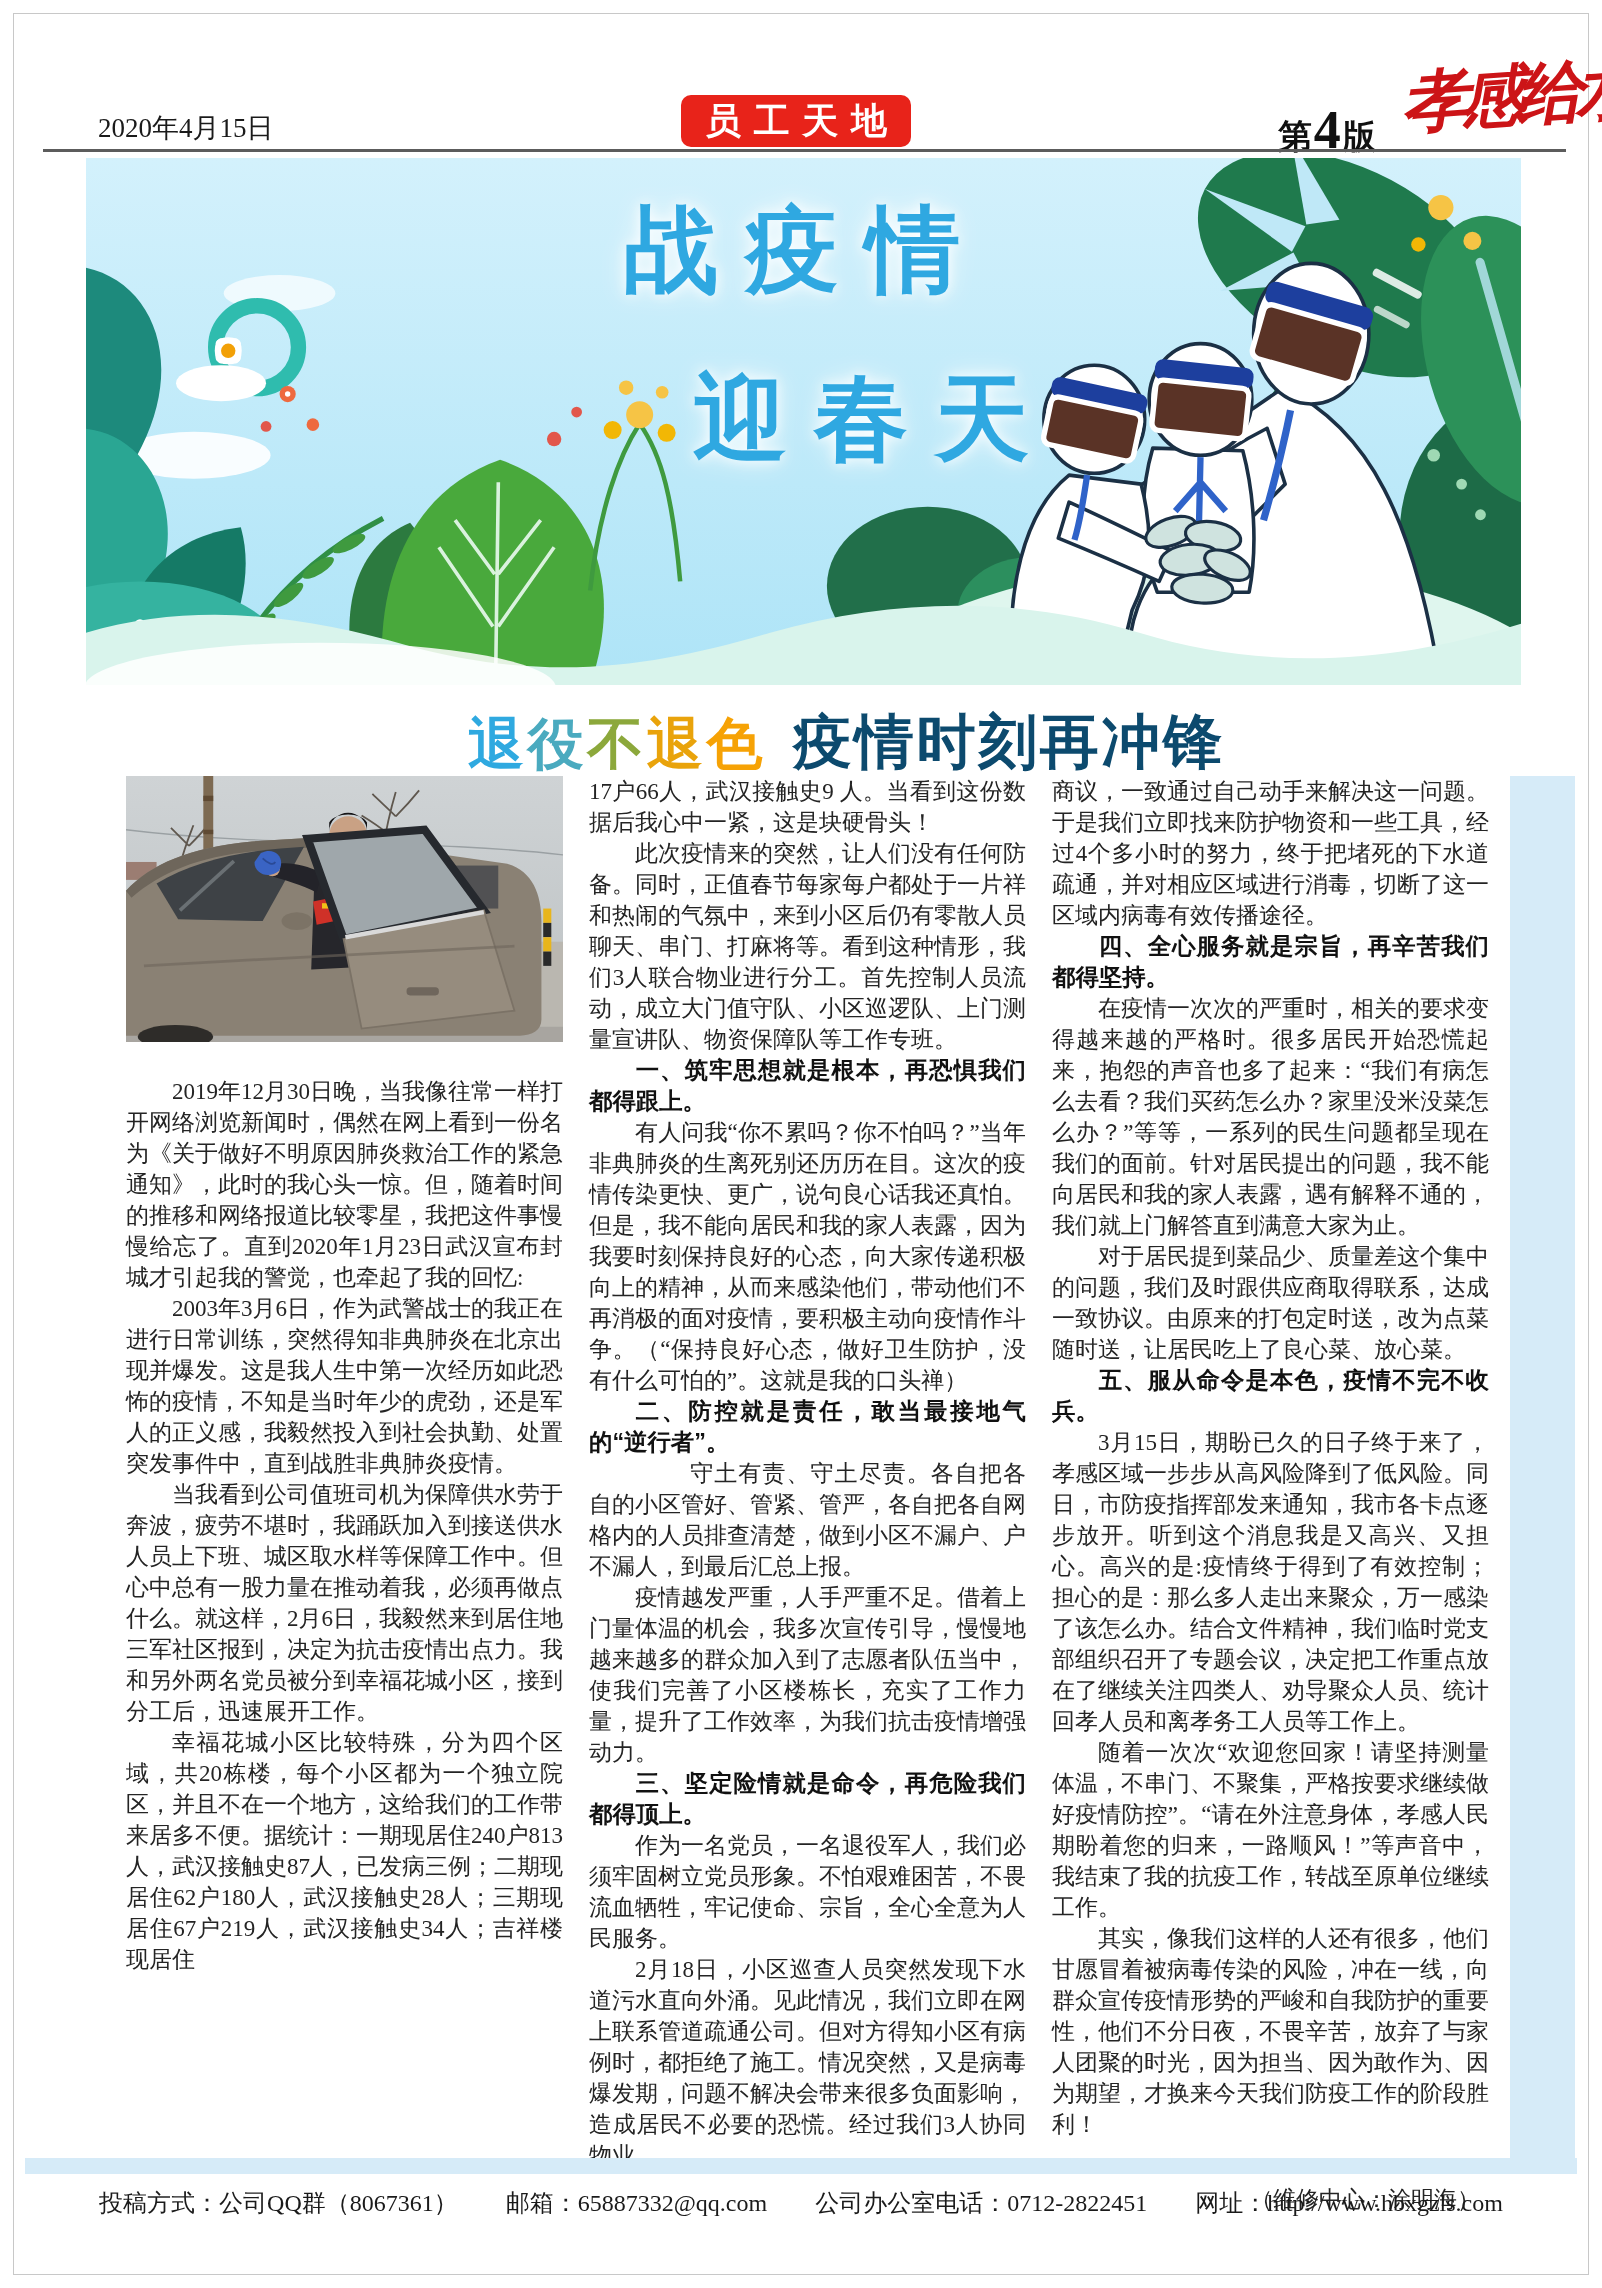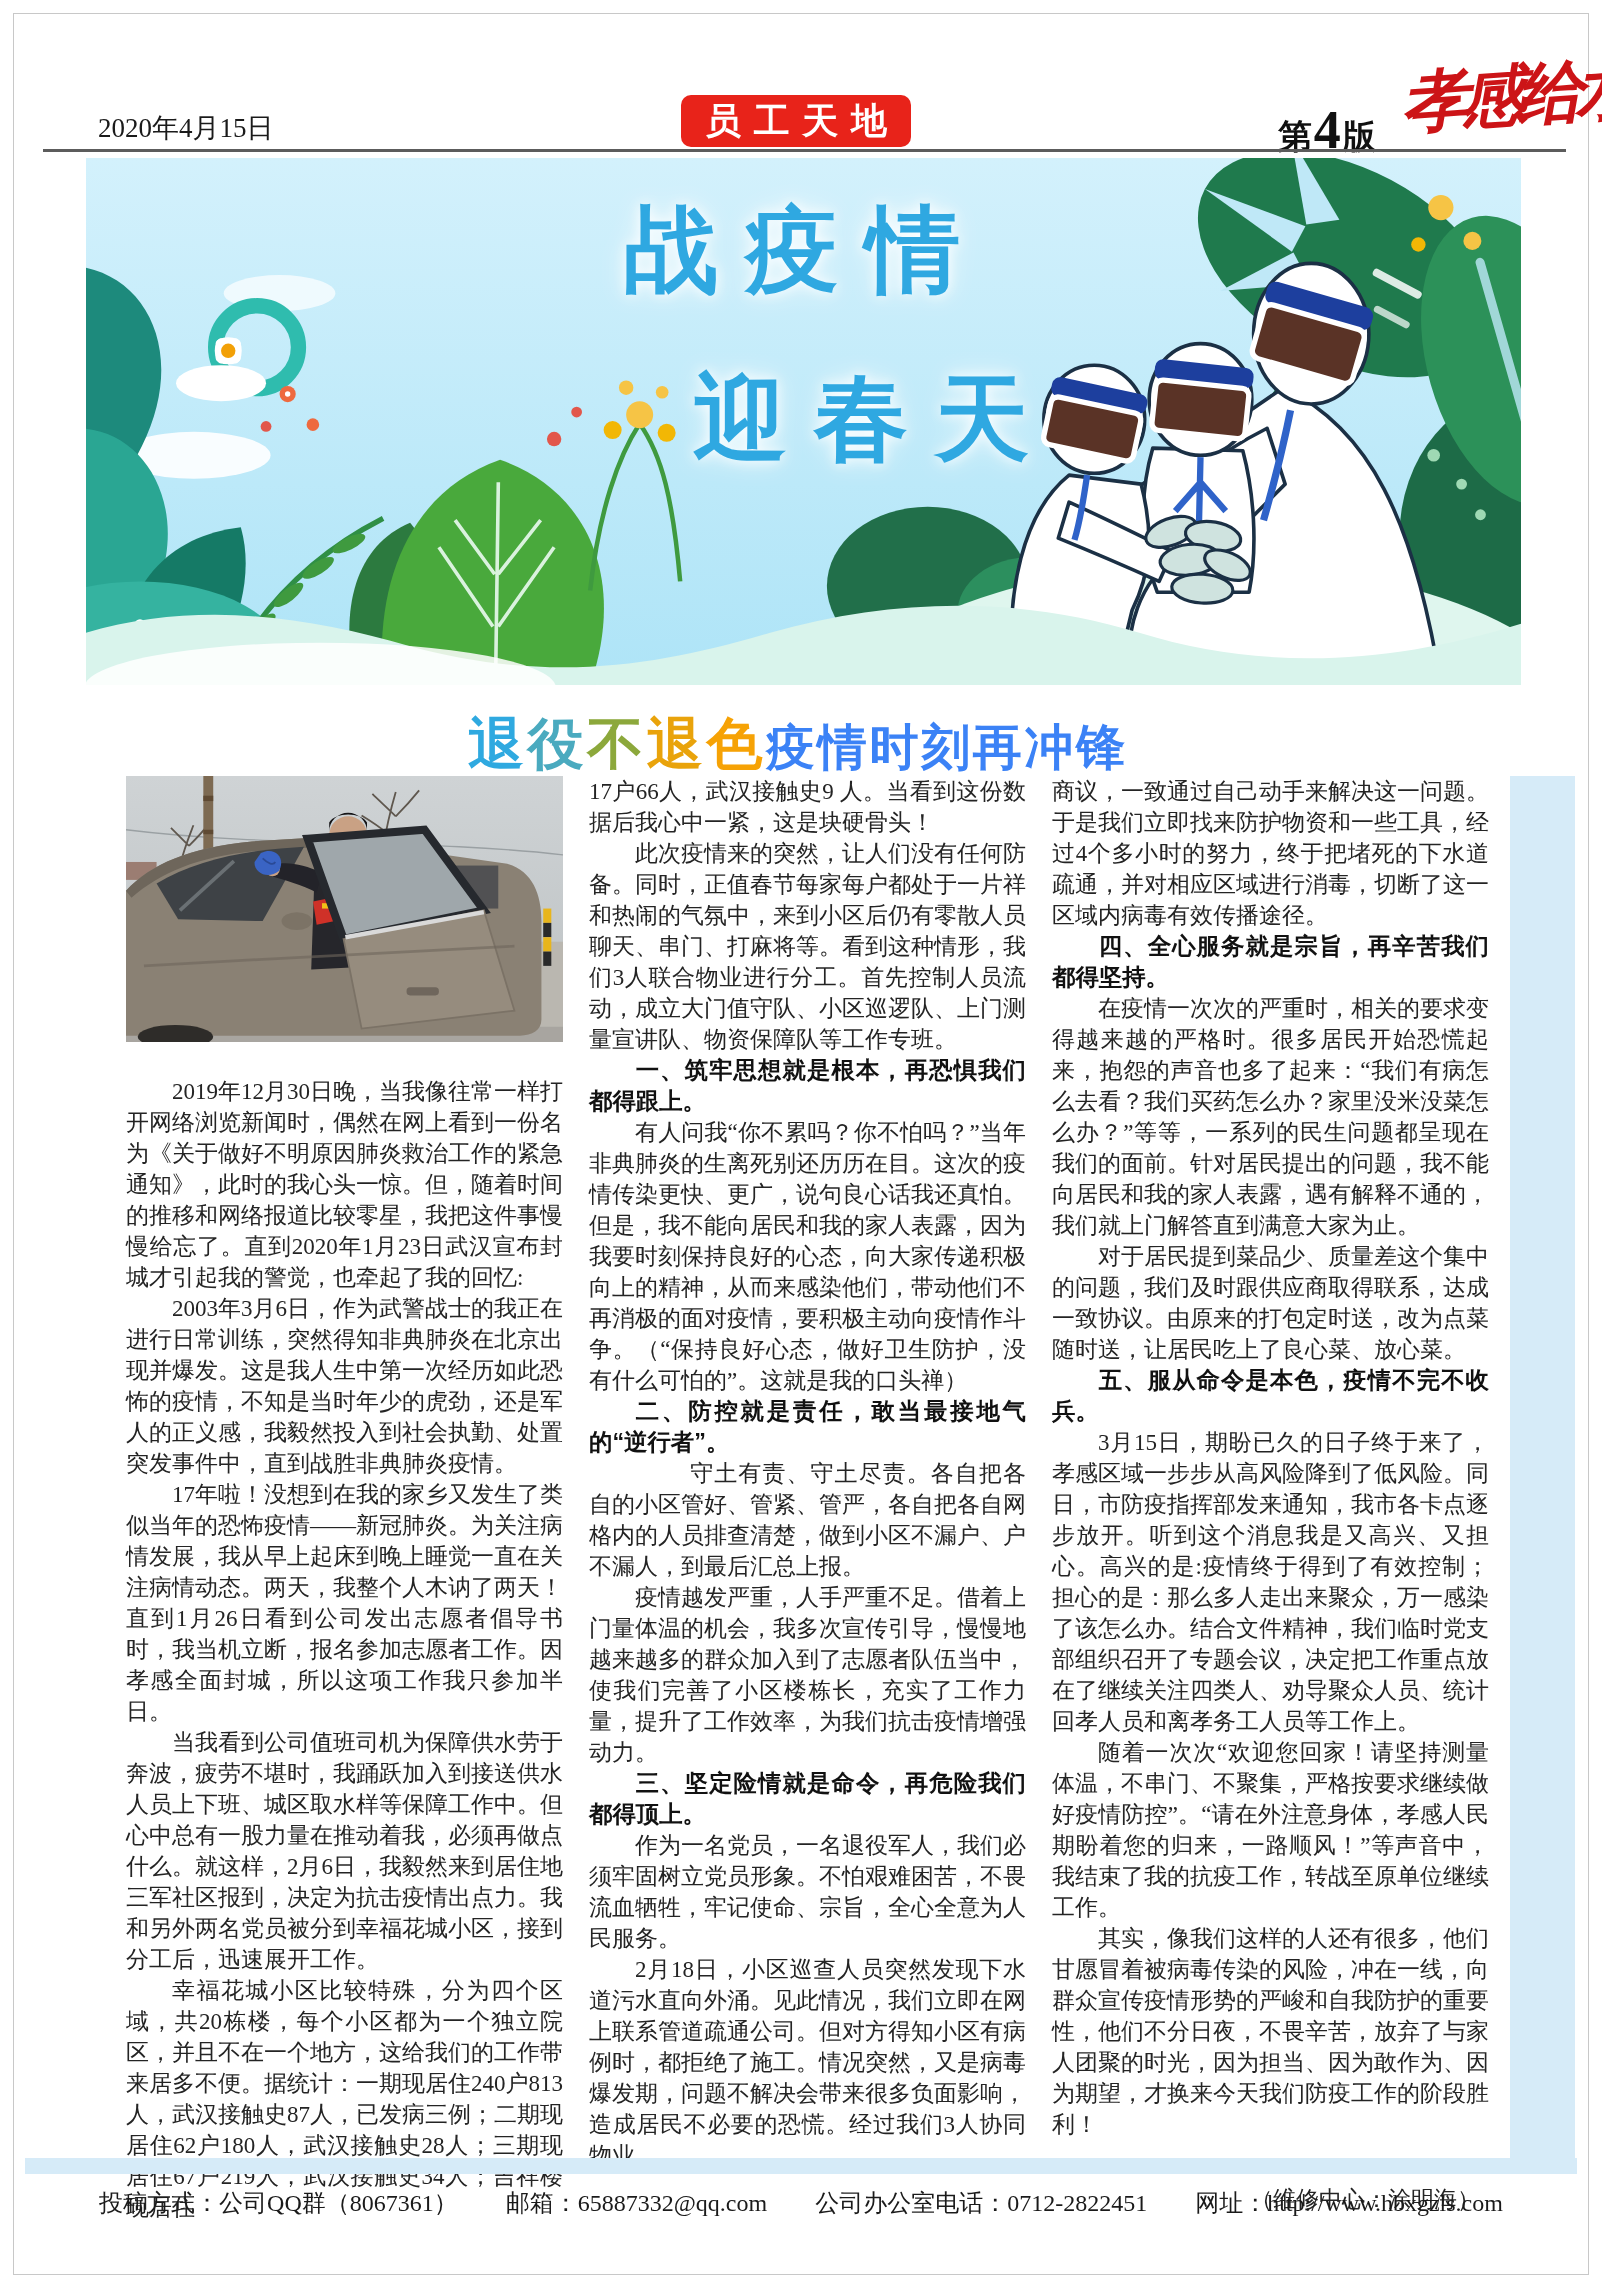--- a/index.html
+++ b/index.html
@@ -28,22 +28,22 @@
       color:#2fa8e1;font-size:94px;letter-spacing:27px;line-height:1;
       text-shadow:0 0 12.6px rgba(255,255,255,.95),0 0 27px rgba(255,255,255,.8);}
   .bt1{left:538px;top:45px;}
   .bt2{left:607px;top:214px;}
 
   
   .headline{position:absolute;left:126px;top:700px;width:1404px;height:72px;display:flex;
             align-items:flex-end;padding-left:342px;box-sizing:border-box;}
   .hl-color{font-family:"Liberation Sans","DejaVu Sans",sans-serif;font-weight:900;font-size:56px;
             letter-spacing:3.6px;line-height:1;}
-  .hl-rest{font-family:"Liberation Serif","DejaVu Serif",serif;font-weight:900;font-size:49px;
-           color:#3b82f6;letter-spacing:2.7px;line-height:1;}
+  .hl-rest{font-family:"Liberation Serif","DejaVu Serif",serif;font-weight:900;font-size:59px;
+           color:#0c4a6e;margin-left:27px;letter-spacing:2.7px;line-height:1;}
 
   
   .cols{position:absolute;left:126px;top:776px;width:1365px;display:flex;gap:26px;}
   .col{width:437px;flex:0 0 437px;font-size:23px;line-height:31px;text-align:justify;
        word-break:break-all;color:#242424;}
   .col p{margin:0;text-indent:2em;}
   .col p.cont{text-indent:0;}
   .col p.head{font-family:"Liberation Sans","DejaVu Sans",sans-serif;font-weight:700;font-size:23.4px;color:#111;}
   .col p.indent4{text-indent:4.4em;}
   .col p.sig{text-align:right;text-indent:0;padding-right:9px;margin-top:44px;}
@@ -264,21 +264,20 @@
           <polygon points="242,182 398,150 432,262 262,282" fill="#968c7e" stroke="#7b7266" stroke-width="2"></polygon>
           <path d="M244,180 L398,152" stroke="#d9d9d9" stroke-width="5"></path>
           <ellipse cx="190" cy="162" rx="17" ry="10" fill="#7c7366"></ellipse>
           <rect x="312" y="236" width="36" height="9" rx="4" fill="#6f665c"></rect>
           <path d="M20,212 C160,204 320,196 432,190" stroke="#6e665b" stroke-width="3" fill="none" opacity="0.6"></path>
           <ellipse cx="55" cy="291" rx="42" ry="13" fill="#2e2c29"></ellipse>
         </svg>
       </div>
       <p class="p">2019年12月30日晚，当我像往常一样打开网络浏览新闻时，偶然在网上看到一份名为《关于做好不明原因肺炎救治工作的紧急通知》，此时的我心头一惊。但，随着时间的推移和网络报道比较零星，我把这件事慢慢给忘了。直到2020年1月23日武汉宣布封城才引起我的警觉，也牵起了我的回忆:</p>
       <p class="p">2003年3月6日，作为武警战士的我正在进行日常训练，突然得知非典肺炎在北京出现并爆发。这是我人生中第一次经历如此恐怖的疫情，不知是当时年少的虎劲，还是军人的正义感，我毅然投入到社会执勤、处置突发事件中，直到战胜非典肺炎疫情。</p>
-      <p class="p">17年啦！没想到在我的家乡又发生了类似当年的恐怖疫情——新冠肺炎。为关注病情发展，我从早上起床到晚上睡觉一直在关注病情动态。两天，我整个人木讷了两天！直到1月26日看到公司发出志愿者倡导书时，我当机立断，报名参加志愿者工作。因孝感全面封城，所以这项工作我只参加半日。</p>
       <p class="p">当我看到公司值班司机为保障供水劳于奔波，疲劳不堪时，我踊跃加入到接送供水人员上下班、城区取水样等保障工作中。但心中总有一股力量在推动着我，必须再做点什么。就这样，2月6日，我毅然来到居住地三军社区报到，决定为抗击疫情出点力。我和另外两名党员被分到幸福花城小区，接到分工后，迅速展开工作。</p>
       <p class="p">幸福花城小区比较特殊，分为四个区域，共20栋楼，每个小区都为一个独立院区，并且不在一个地方，这给我们的工作带来居多不便。据统计：一期现居住240户813人，武汉接触史87人，已发病三例；二期现居住62户180人，武汉接触史28人；三期现居住67户219人，武汉接触史34人；吉祥楼现居住</p>
     </div>
     <div class="col">
       <p class="cont">17户66人，武汉接触史9 人。当看到这份数据后我心中一紧，这是块硬骨头！</p>
       <p class="p">此次疫情来的突然，让人们没有任何防备。同时，正值春节每家每户都处于一片祥和热闹的气氛中，来到小区后仍有零散人员聊天、串门、打麻将等。看到这种情形，我们3人联合物业进行分工。首先控制人员流动，成立大门值守队、小区巡逻队、上门测量宣讲队、物资保障队等工作专班。</p>
       <p class="head">一、筑牢思想就是根本，再恐惧我们都得跟上。</p>
       <p class="p">有人问我“你不累吗？你不怕吗？”当年非典肺炎的生离死别还历历在目。这次的疫情传染更快、更广，说句良心话我还真怕。但是，我不能向居民和我的家人表露，因为我要时刻保持良好的心态，向大家传递积极向上的精神，从而来感染他们，带动他们不再消极的面对疫情，要积极主动向疫情作斗争。（“保持良好心态，做好卫生防护，没有什么可怕的”。这就是我的口头禅）</p>
       <p class="head">二、防控就是责任，敢当最接地气的“逆行者”。</p>
       <p class="indent4">守土有责、守土尽责。各自把各自的小区管好、管紧、管严，各自把各自网格内的人员排查清楚，做到小区不漏户、户不漏人，到最后汇总上报。</p>

